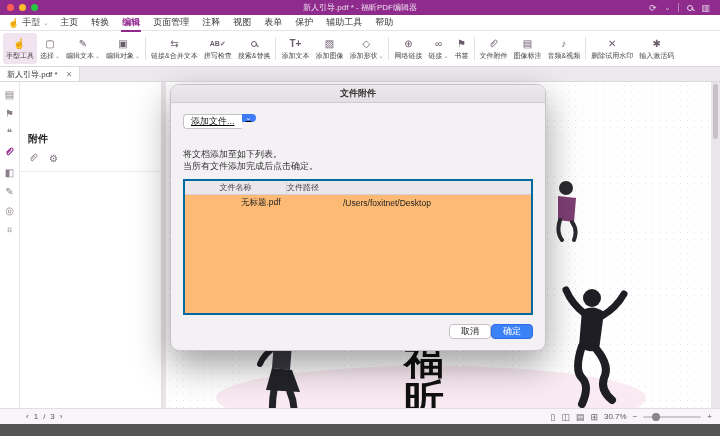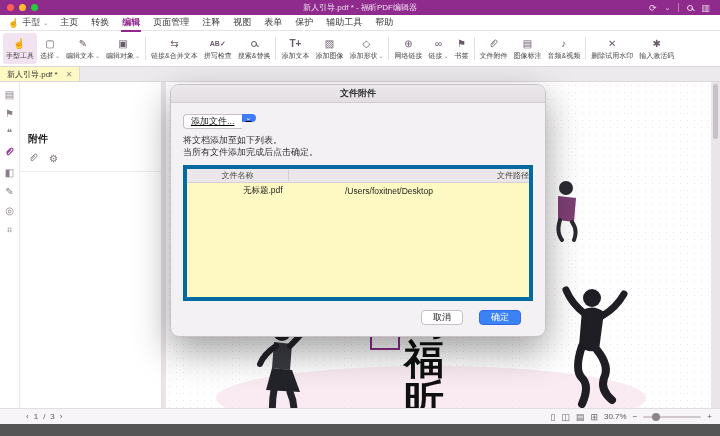--- a/index.html
+++ b/index.html
@@ -31,21 +31,21 @@
   .tool.selected { background:#F1E4F0; }
   .ticon { height:13px; line-height:13px; font-size:10px; color:#6b5c6b; }
   .ticon svg { width:11px; height:11px; display:block; margin-top:1px; }
   .trow { display:flex; align-items:center; gap:1px; }
   .tlabel { font-size:7px; color:#4a444a; white-space:nowrap; }
   .dd { font-size:6px; color:#8a828a; }
   .tsep { width:1px; background:#e4dfe4; margin:4px 2px; }
 
   
   .tabbar { height:15px; background:#EDEAED; display:flex; align-items:stretch; border-bottom:1px solid #ddd8dd; }
-  .tab { display:flex; align-items:center; gap:8px; background:#fef9c3; padding:0 7px; font-size:8px; color:#333; border-right:1px solid #ddd8dd; }
+  .tab { display:flex; align-items:center; gap:8px; background:#ffffff; padding:0 7px; font-size:8px; color:#333; border-right:1px solid #ddd8dd; }
   .tab-close { color:#888; font-size:8px; }
 
   
   .main { position:absolute; top:82px; bottom:16px; left:0; right:0; display:flex; }
   .iconstrip { width:20px; background:#fff; border-right:1px solid #eae6ea; display:flex; flex-direction:column; align-items:center; gap:8px; padding-top:7px; font-size:10px; color:#8a7f8a; }
   .iconstrip .active { color:#92278F; }
   .iconstrip svg { width:11px; height:11px; }
 
   .panel { width:142px; background:#fff; border-right:1px solid #e4dfe4; }
   .panel-header { display:flex; align-items:center; gap:4px; font-size:10px; font-weight:bold; color:#222; padding:6px 8px 3px;margin-top:44px; }
@@ -74,29 +74,29 @@
 
   
   .modal { position:absolute; left:170px; top:84px; width:376px; background:#F4F1F4; border:1px solid #C9C3C9;
            border-radius:9px; box-shadow:0 14px 36px rgba(0,0,0,.38); z-index:20; overflow:hidden; }
   .modal-header { height:18px; background:linear-gradient(#ECE8EC,#E3DFE3); border-bottom:1px solid #D2CCD2;
                   display:flex; align-items:center; justify-content:center; font-size:9px; font-weight:bold; color:#333; }
   .modal-body { padding:7px 12px 0; }
   .splitbtn { display:inline-flex; align-items:flex-start; height:15px;text-decoration:underline; }
   .splitbtn .lbl { background:#fff; border:1px solid #C6C0C6; border-right:none; border-radius:4px 0 0 4px; font-size:9px; padding:0 7px; display:flex; align-items:center; color:#222; }
   .splitbtn .chip { width:14px; background:#3E7BFA; border-radius:0 4px 4px 0; color:#fff; font-size:7px; display:flex; align-items:center; justify-content:center; }
-  .instr { font-size:9px; color:#333; margin-top:6px; line-height:1.25; }
-  .ftable { margin-top:6px; height:136px; background:#fef9c3; border:4px solid #0369a1; display:flex; flex-direction:column; }
+  .instr { font-size:9px; color:#333; margin-top:20px; line-height:1.25; }
+  .ftable { margin-top:6px; height:136px; background:#fdba74; border:2px solid #0369a1; display:flex; flex-direction:column; }
   .thead { display:flex; height:14px; background:#EAE6EA; border-bottom:1px solid #D5CFD5; font-size:8px; color:#444; align-items:center; }
   .th1 { width:102px; text-align:center; border-right:1px solid #D5CFD5; }
-  .th2 { flex:1; text-align:right; }
+  .th2 { flex:1; text-align:left; }
   .trowdata { display:flex; height:16px; align-items:center; font-size:8.5px; color:#222; }
   .td1 { width:102px; padding-left:8px;margin-left:48px; }
   .td2 { flex:1; padding-left:8px; }
-  .modal-footer { display:flex; justify-content:flex-end; gap:16px; padding:9px 24px 11px; }
+  .modal-footer { display:flex; justify-content:flex-end; gap:0; padding:9px 12px 11px; }
   .btn { font-size:9px; height:15px; padding:0 11px; border-radius:4px; border:1px solid #C6C0C6; background:#fff; color:#222; display:flex; align-items:center; }
   .btn.primary { background:#3b82f6; border-color:#2F6AE4; color:#fff; }
 </style>
 </head>
 <body>
 
 <div class="window">
 
   <div class="titlebar">
     <div class="lights">

